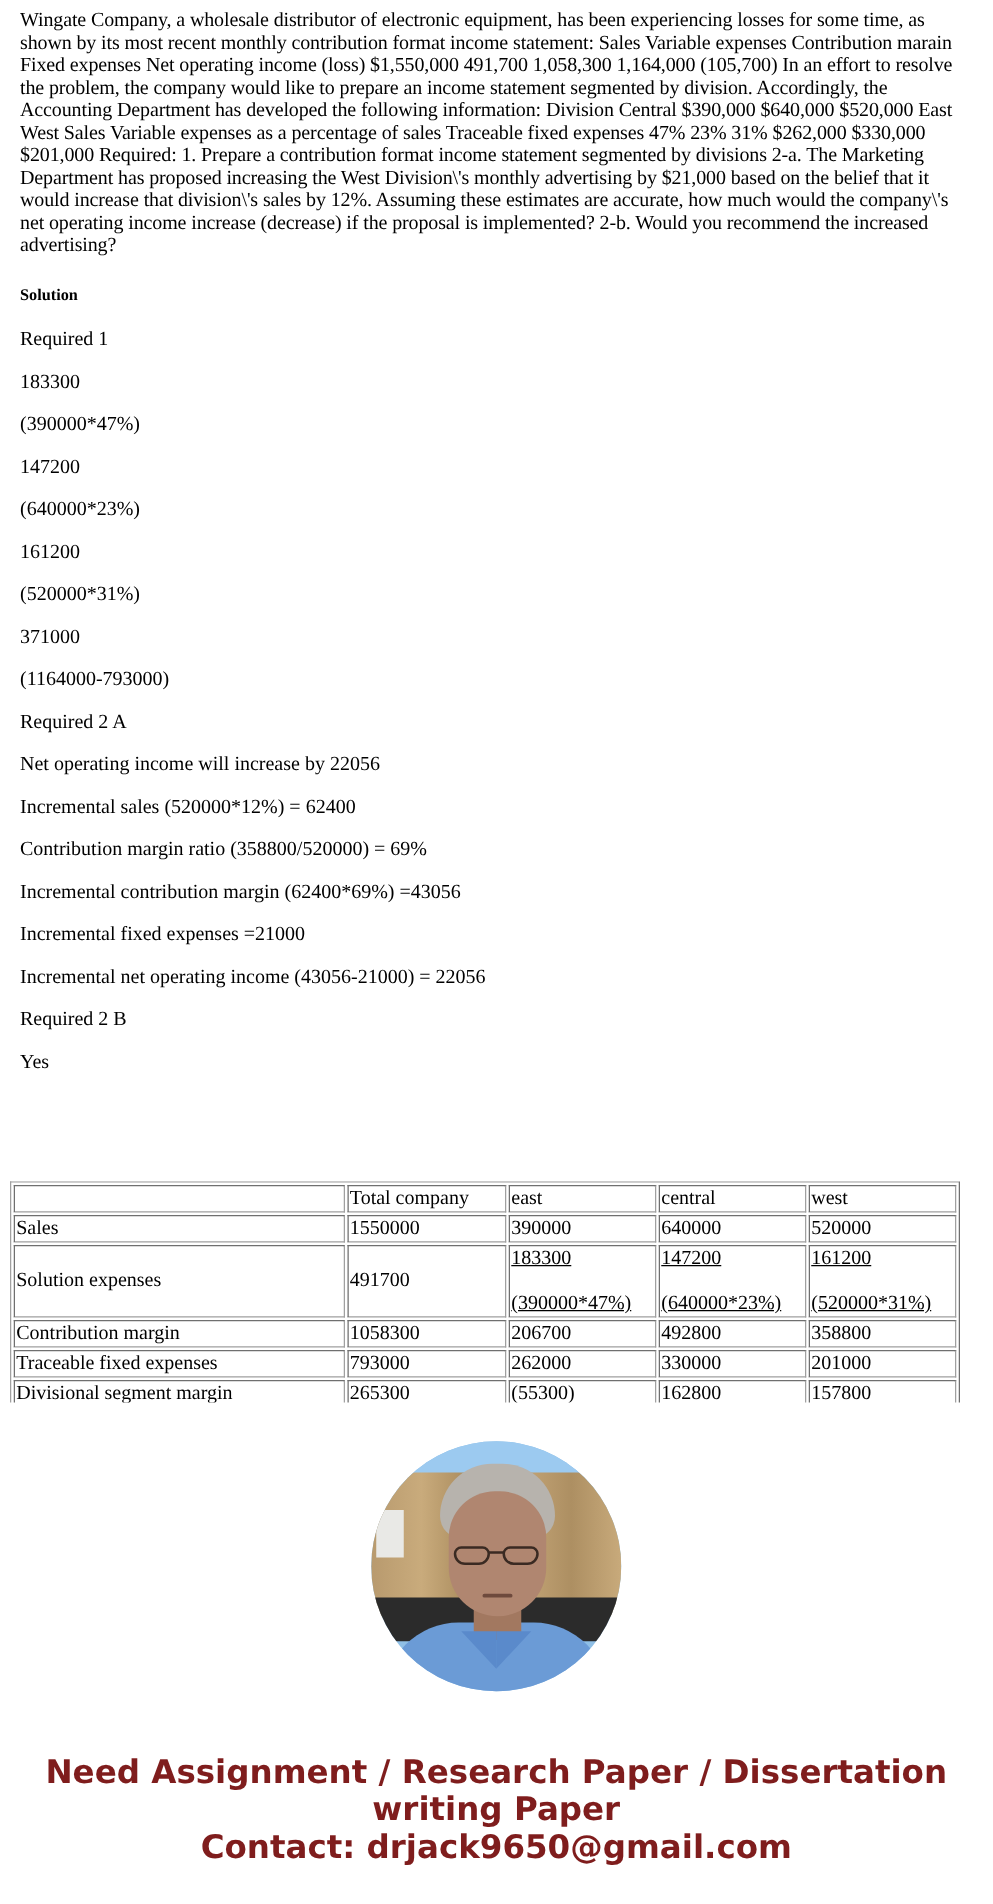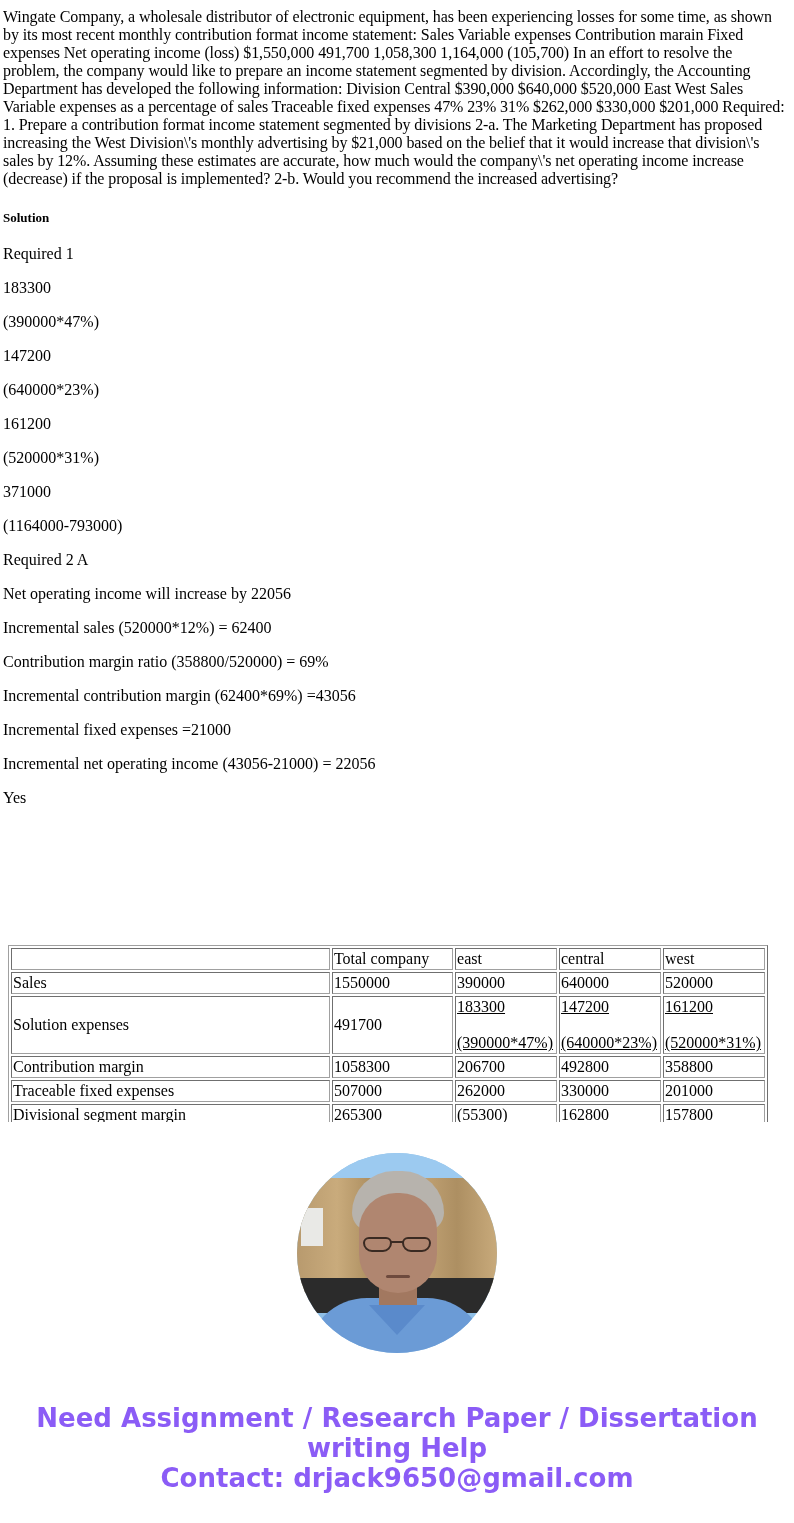--- a/index.html
+++ b/index.html
@@ -11,21 +11,21 @@
       width: 794px;
       height: 1523px;
       overflow: hidden;
       position: relative;
       font-family: "Liberation Serif", "DejaVu Serif", serif;
       font-size: 16px;
       color: #000000;
       line-height: 18px;
     }
     .content {
-      padding: 0 3px;
+      padding: 0 16px;
     }
     .question {
       margin: 8px 0 0 0;
       font-size: 16px;
       line-height: 18px;
       letter-spacing: -0.1px;
     }
     h3.solution-heading {
       font-size: 13px;
       font-weight: bold;
@@ -51,21 +51,21 @@
       border-collapse: separate;
       border-spacing: 2px;
       border: 1px solid;
       border-color: #a0a0a0 #6f6f6f #6f6f6f #a0a0a0;
       font-size: 16px;
       line-height: 18px;
     }
     table.income td {
       border: 1px solid;
       border-color: #6f6f6f #a0a0a0 #a0a0a0 #6f6f6f;
-      padding: 1px 3px 1px 1px;
+      padding: 1px 19px 1px 1px;
       vertical-align: middle;
       white-space: nowrap;
     }
     td.col-label { width: 326px; }
     td.col-total { width: 117px; }
     td.col-east { width: 94px; }
     td.col-central { width: 94px; }
     td.col-west { width: 94px; }
     .stack {
       display: block;
@@ -150,21 +150,21 @@
     .footer-text {
       position: absolute;
       left: 0;
       top: 1403px;
       width: 794px;
       text-align: center;
       font-family: "DejaVu Sans", sans-serif;
       font-weight: bold;
       font-size: 26px;
       line-height: 30px;
-      color: #8b5cf6;
+      color: #7f1d1d;
     }
     .footer-text span { display: block; }
   </style>
 </head>
 <body>
 
 <div class="content">
   <div class="question">Wingate Company, a wholesale distributor of electronic equipment, has been experiencing losses for some time, as shown by its most recent monthly contribution format income statement: Sales Variable expenses Contribution marain Fixed expenses Net operating income (loss) $1,550,000 491,700 1,058,300 1,164,000 (105,700) In an effort to resolve the problem, the company would like to prepare an income statement segmented by division. Accordingly, the Accounting Department has developed the following information: Division Central $390,000 $640,000 $520,000 East West Sales Variable expenses as a percentage of sales Traceable fixed expenses 47% 23% 31% $262,000 $330,000 $201,000 Required: 1. Prepare a contribution format income statement segmented by divisions 2-a. The Marketing Department has proposed increasing the West Division\'s monthly advertising by $21,000 based on the belief that it would increase that division\'s sales by 12%. Assuming these estimates are accurate, how much would the company\'s net operating income increase (decrease) if the proposal is implemented? 2-b. Would you recommend the increased advertising?</div>
 
   <h3 class="solution-heading">Solution</h3>
@@ -178,20 +178,21 @@
   <p class="line">(520000*31%)</p>
   <p class="line">371000</p>
   <p class="line">(1164000-793000)</p>
   <p class="line">Required 2 A</p>
   <p class="line">Net operating income will increase by 22056</p>
   <p class="line">Incremental sales (520000*12%) = 62400</p>
   <p class="line">Contribution margin ratio (358800/520000) = 69%</p>
   <p class="line">Incremental contribution margin (62400*69%) =43056</p>
   <p class="line">Incremental fixed expenses =21000</p>
   <p class="line">Incremental net operating income (43056-21000) = 22056</p>
+  <p class="line">Required 2 B</p>
   <p class="line">Yes</p>
 </div>
 
 <div class="table-clip">
   <table class="income">
     <tbody>
         <tr>
       <td class="col-label"></td>
       <td class="col-total">Total company</td>
       <td class="col-east">east</td>
@@ -232,21 +233,21 @@
     </tr>
     <tr>
       <td>Contribution margin</td>
       <td>1058300</td>
       <td>206700</td>
       <td>492800</td>
       <td>358800</td>
     </tr>
     <tr>
       <td>Traceable fixed expenses</td>
-      <td>507000</td>
+      <td>793000</td>
       <td>262000</td>
       <td>330000</td>
       <td>201000</td>
     </tr>
     <tr>
       <td>Divisional segment margin</td>
       <td>265300</td>
       <td>(55300)</td>
       <td>162800</td>
       <td>157800</td>
@@ -270,15 +271,15 @@
   <div class="glasses">
     <div class="lens l"></div>
     <div class="bridge"></div>
     <div class="lens r"></div>
   </div>
   <div class="mouth"></div>
 </div>
 
 <div class="footer-text">
   <span>Need Assignment / Research Paper / Dissertation</span>
-  <span>writing Help</span>
+  <span>writing Paper</span>
   <span>Contact: drjack9650@gmail.com</span>
 </div>
 
 </body></html>

